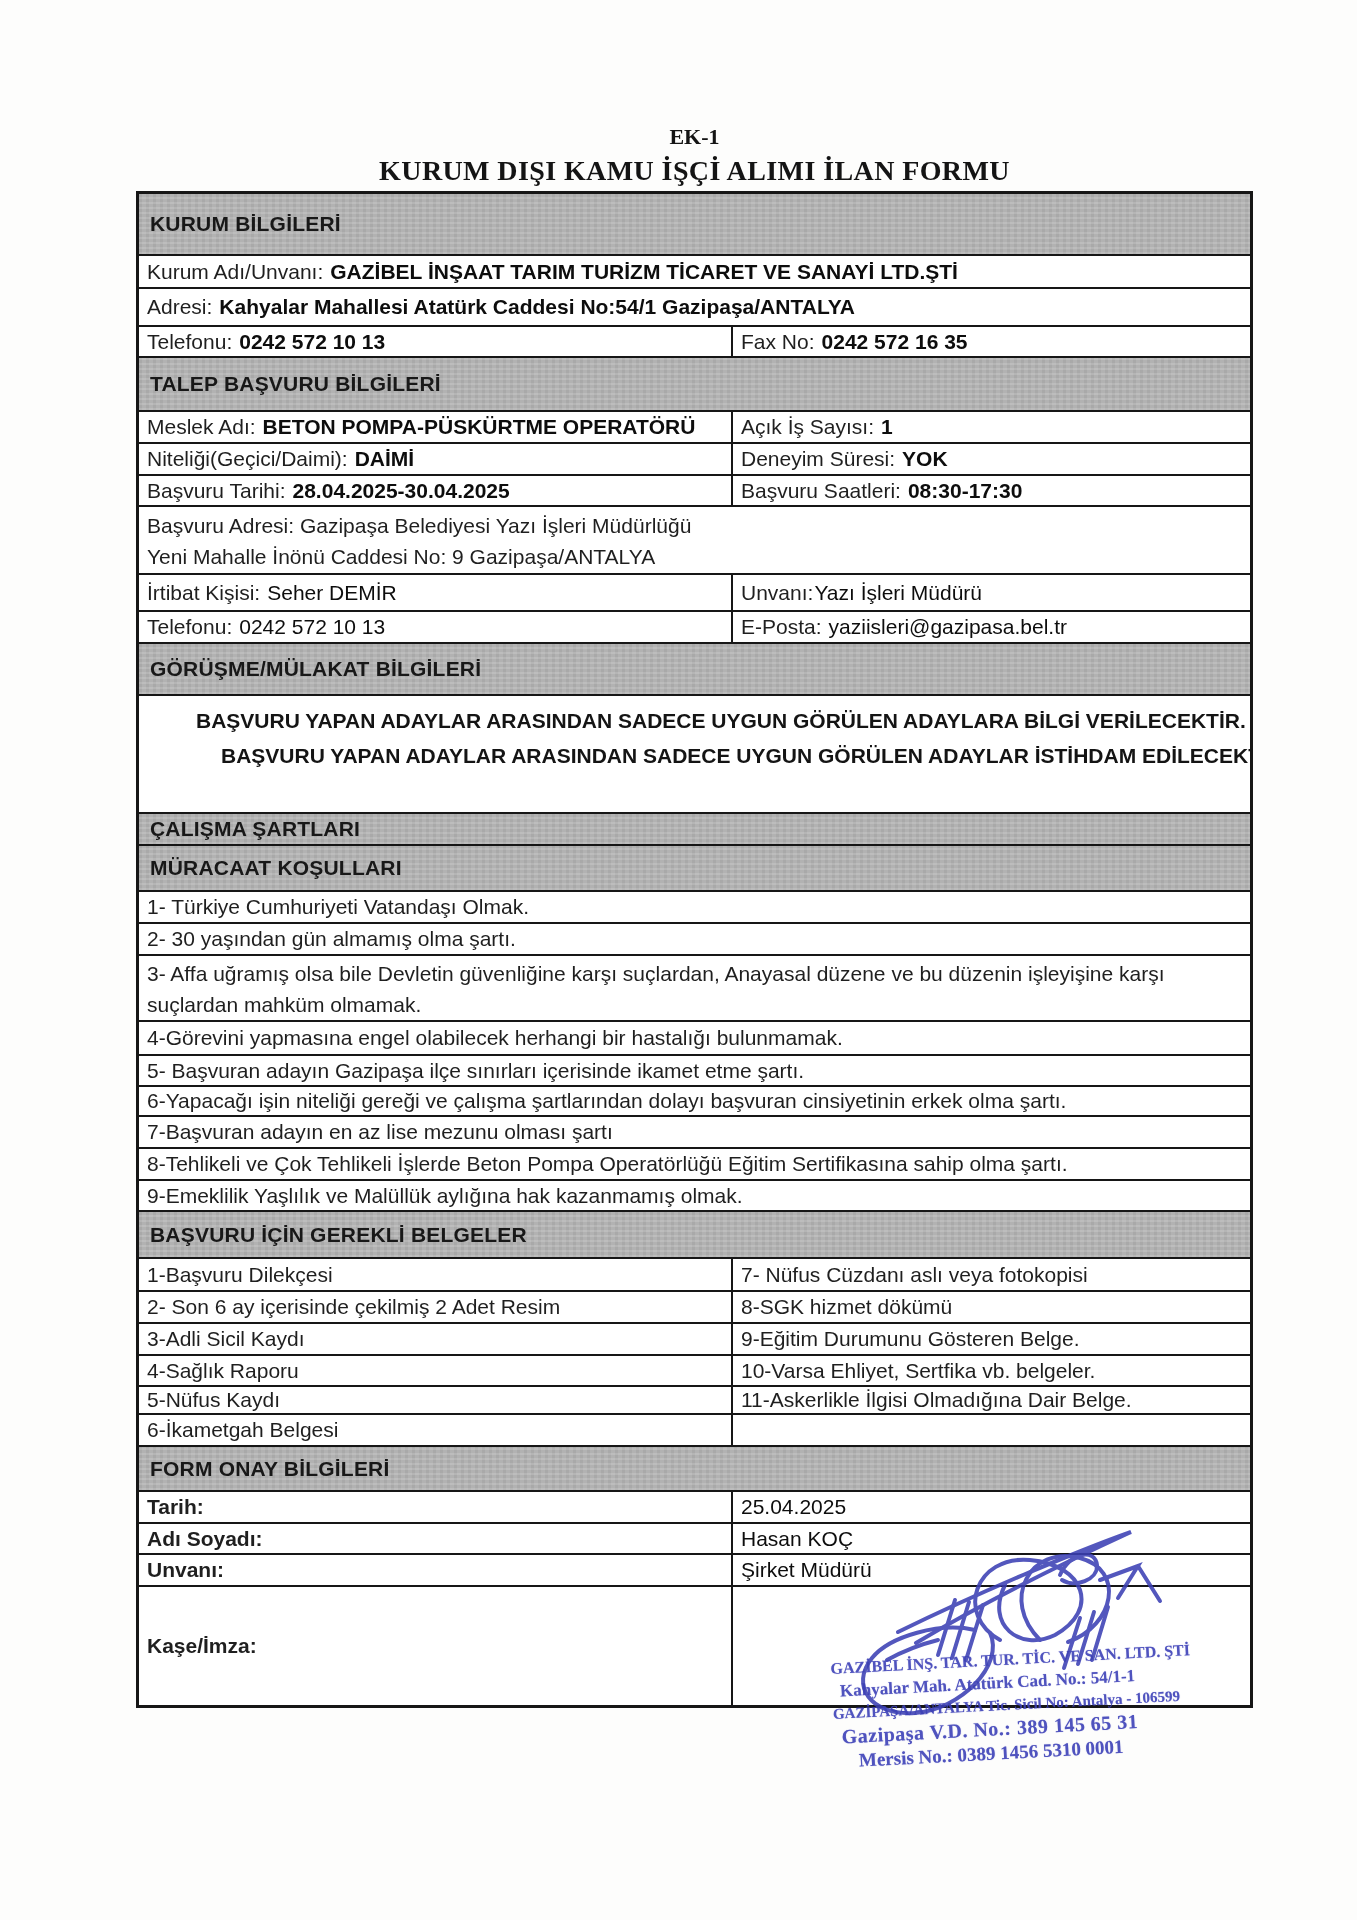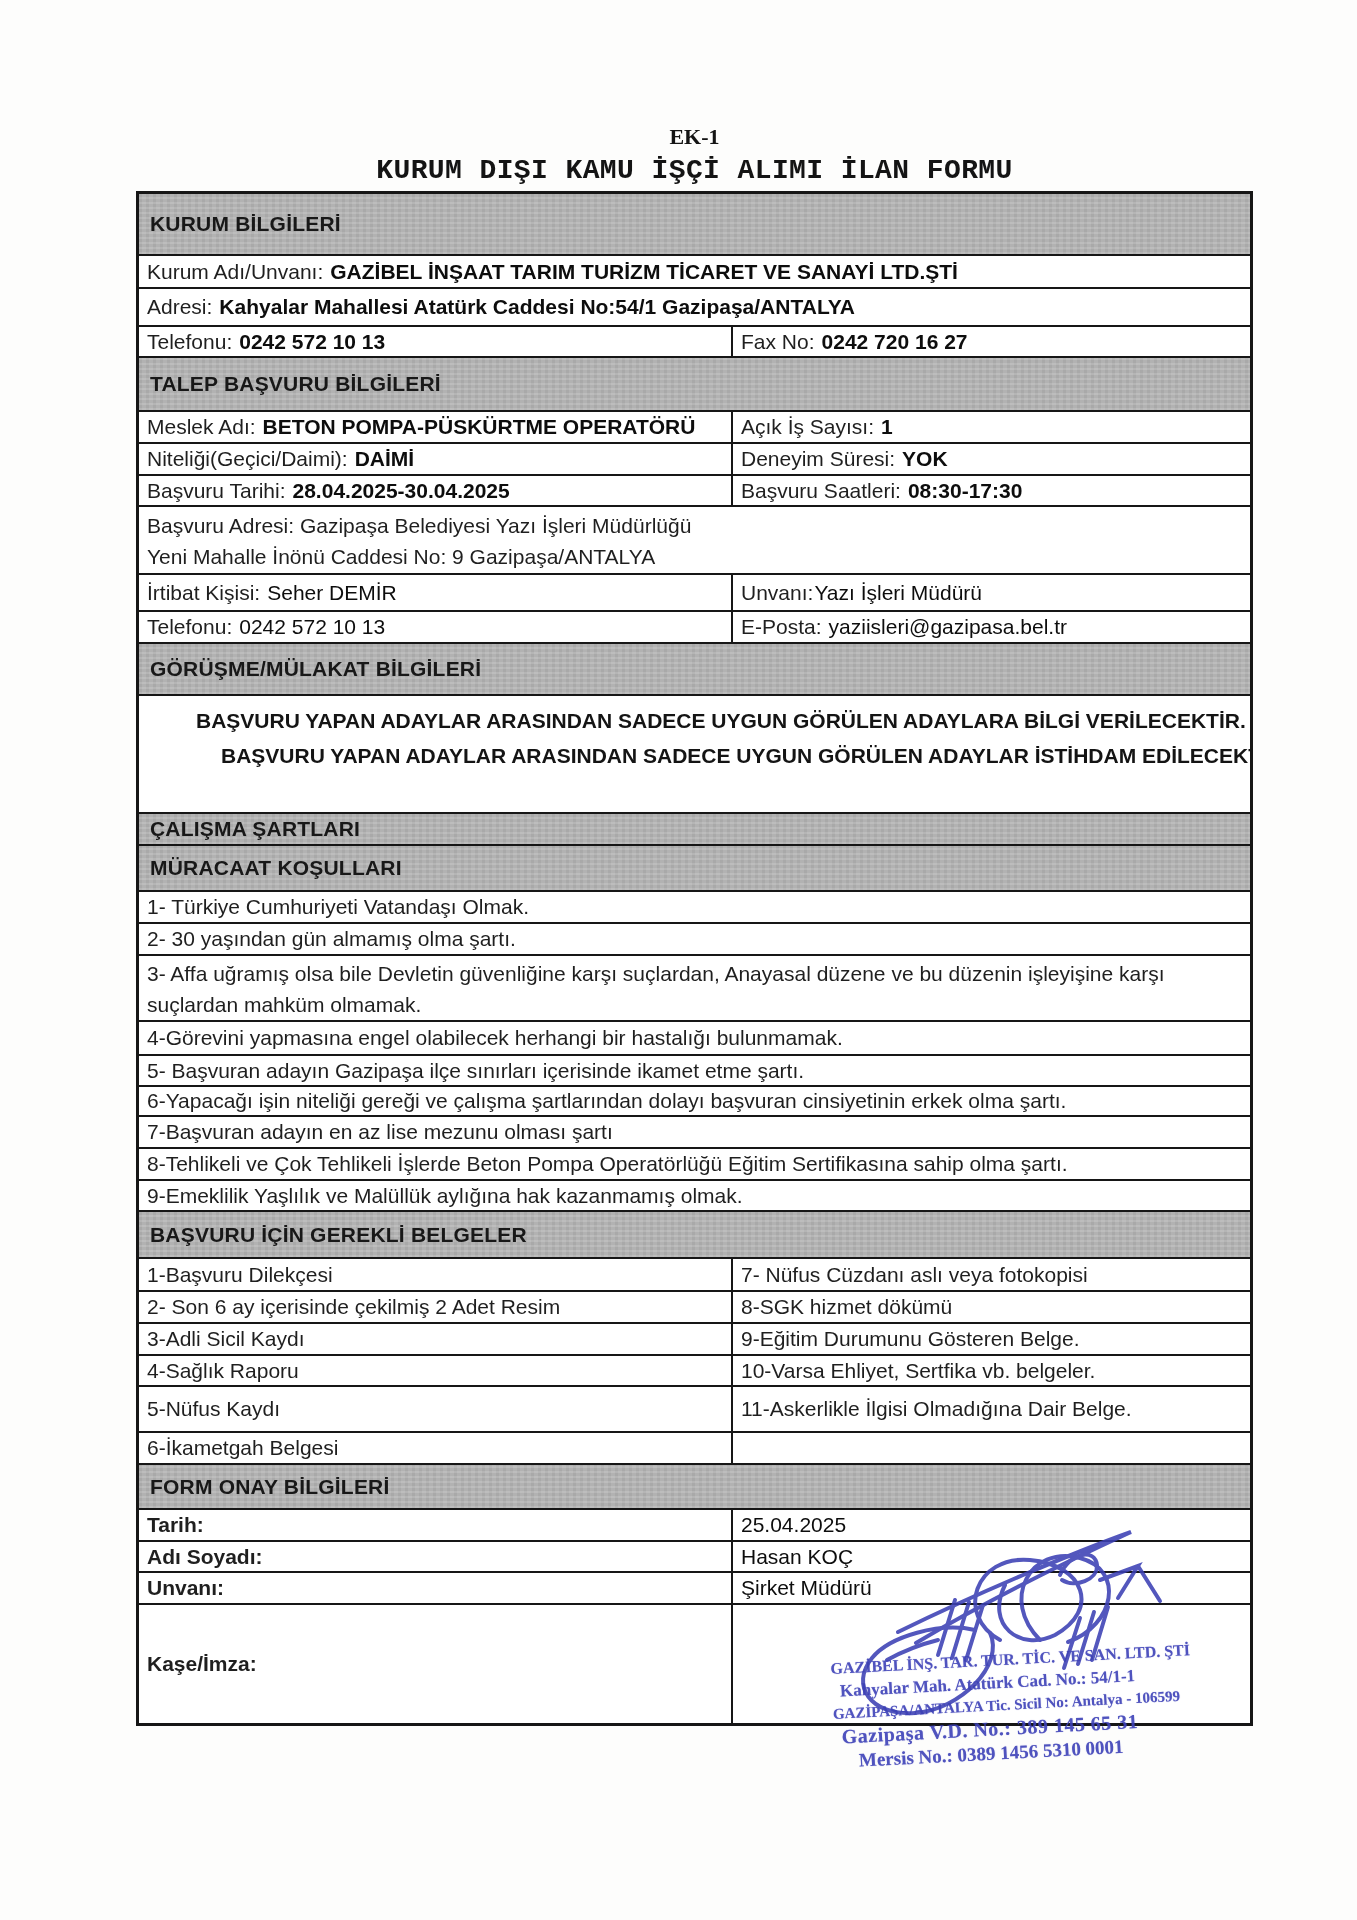--- a/index.html
+++ b/index.html
@@ -7,21 +7,21 @@
     position:relative; width:1357px; height:1920px; background:#fdfdfc;
     font-family:"Liberation Sans", sans-serif; color:#1f1f1f; overflow:hidden;
     box-shadow:0 0 6px rgba(0,0,0,.25);
   }
   .doc { position:absolute; left:136px; top:122px; width:1117px; }
   .doc-code {
     text-align:center; font-family:"Liberation Serif", serif; font-weight:bold;
     font-size:22px; line-height:30px; color:#141414;
   }
   .doc-title {
-    text-align:center; font-family:Liberation Mono, monospace; font-weight:bold;
+    text-align:center; font-family:Liberation Serif, serif; font-weight:bold;
     font-size:28px; line-height:38px; letter-spacing:.4px; color:#141414;
   }
   .form-table {
     margin-top:1px; border:3px solid #161616; background:#0f766e;
     box-sizing:border-box; width:1117px;
   }
   .row {
     display:flex; box-sizing:border-box; border-bottom:2px solid #161616;
     background:#fff; align-items:stretch; overflow:hidden;
   }
@@ -102,21 +102,21 @@
         </div>
       </div>
 
       <div class="row" style="height:31px">
         <div class="cell left">
           <span class="lbl">Telefonu:</span>
           <span class="val">0242 572 10 13</span>
         </div>
         <div class="cell right">
           <span class="lbl">Fax No:</span>
-          <span class="val">0242 720 16 27</span>
+          <span class="val">0242 572 16 35</span>
         </div>
       </div>
 
       <div class="row band" style="height:54px">
         <span>TALEP BAŞVURU BİLGİLERİ</span>
       </div>
 
       <div class="row" style="height:32px">
         <div class="cell left">
           <span class="lbl">Meslek Adı:</span>
@@ -238,21 +238,21 @@
         <div class="cell right">8-SGK hizmet dökümü</div>
       </div>
       <div class="row" style="height:32px">
         <div class="cell left">3-Adli Sicil Kaydı</div>
         <div class="cell right">9-Eğitim Durumunu Gösteren Belge.</div>
       </div>
       <div class="row" style="height:31px">
         <div class="cell left">4-Sağlık Raporu</div>
         <div class="cell right">10-Varsa Ehliyet, Sertfika vb. belgeler.</div>
       </div>
-      <div class="row" style="height:46px">
+      <div class="row" style="height:28px">
         <div class="cell left">5-Nüfus Kaydı</div>
         <div class="cell right">11-Askerlikle İlgisi Olmadığına Dair Belge.</div>
       </div>
       <div class="row" style="height:32px">
         <div class="cell left">6-İkametgah Belgesi</div>
         <div class="cell right"></div>
       </div>
 
       <div class="row band" style="height:45px">
         <span>FORM ONAY BİLGİLERİ</span>

